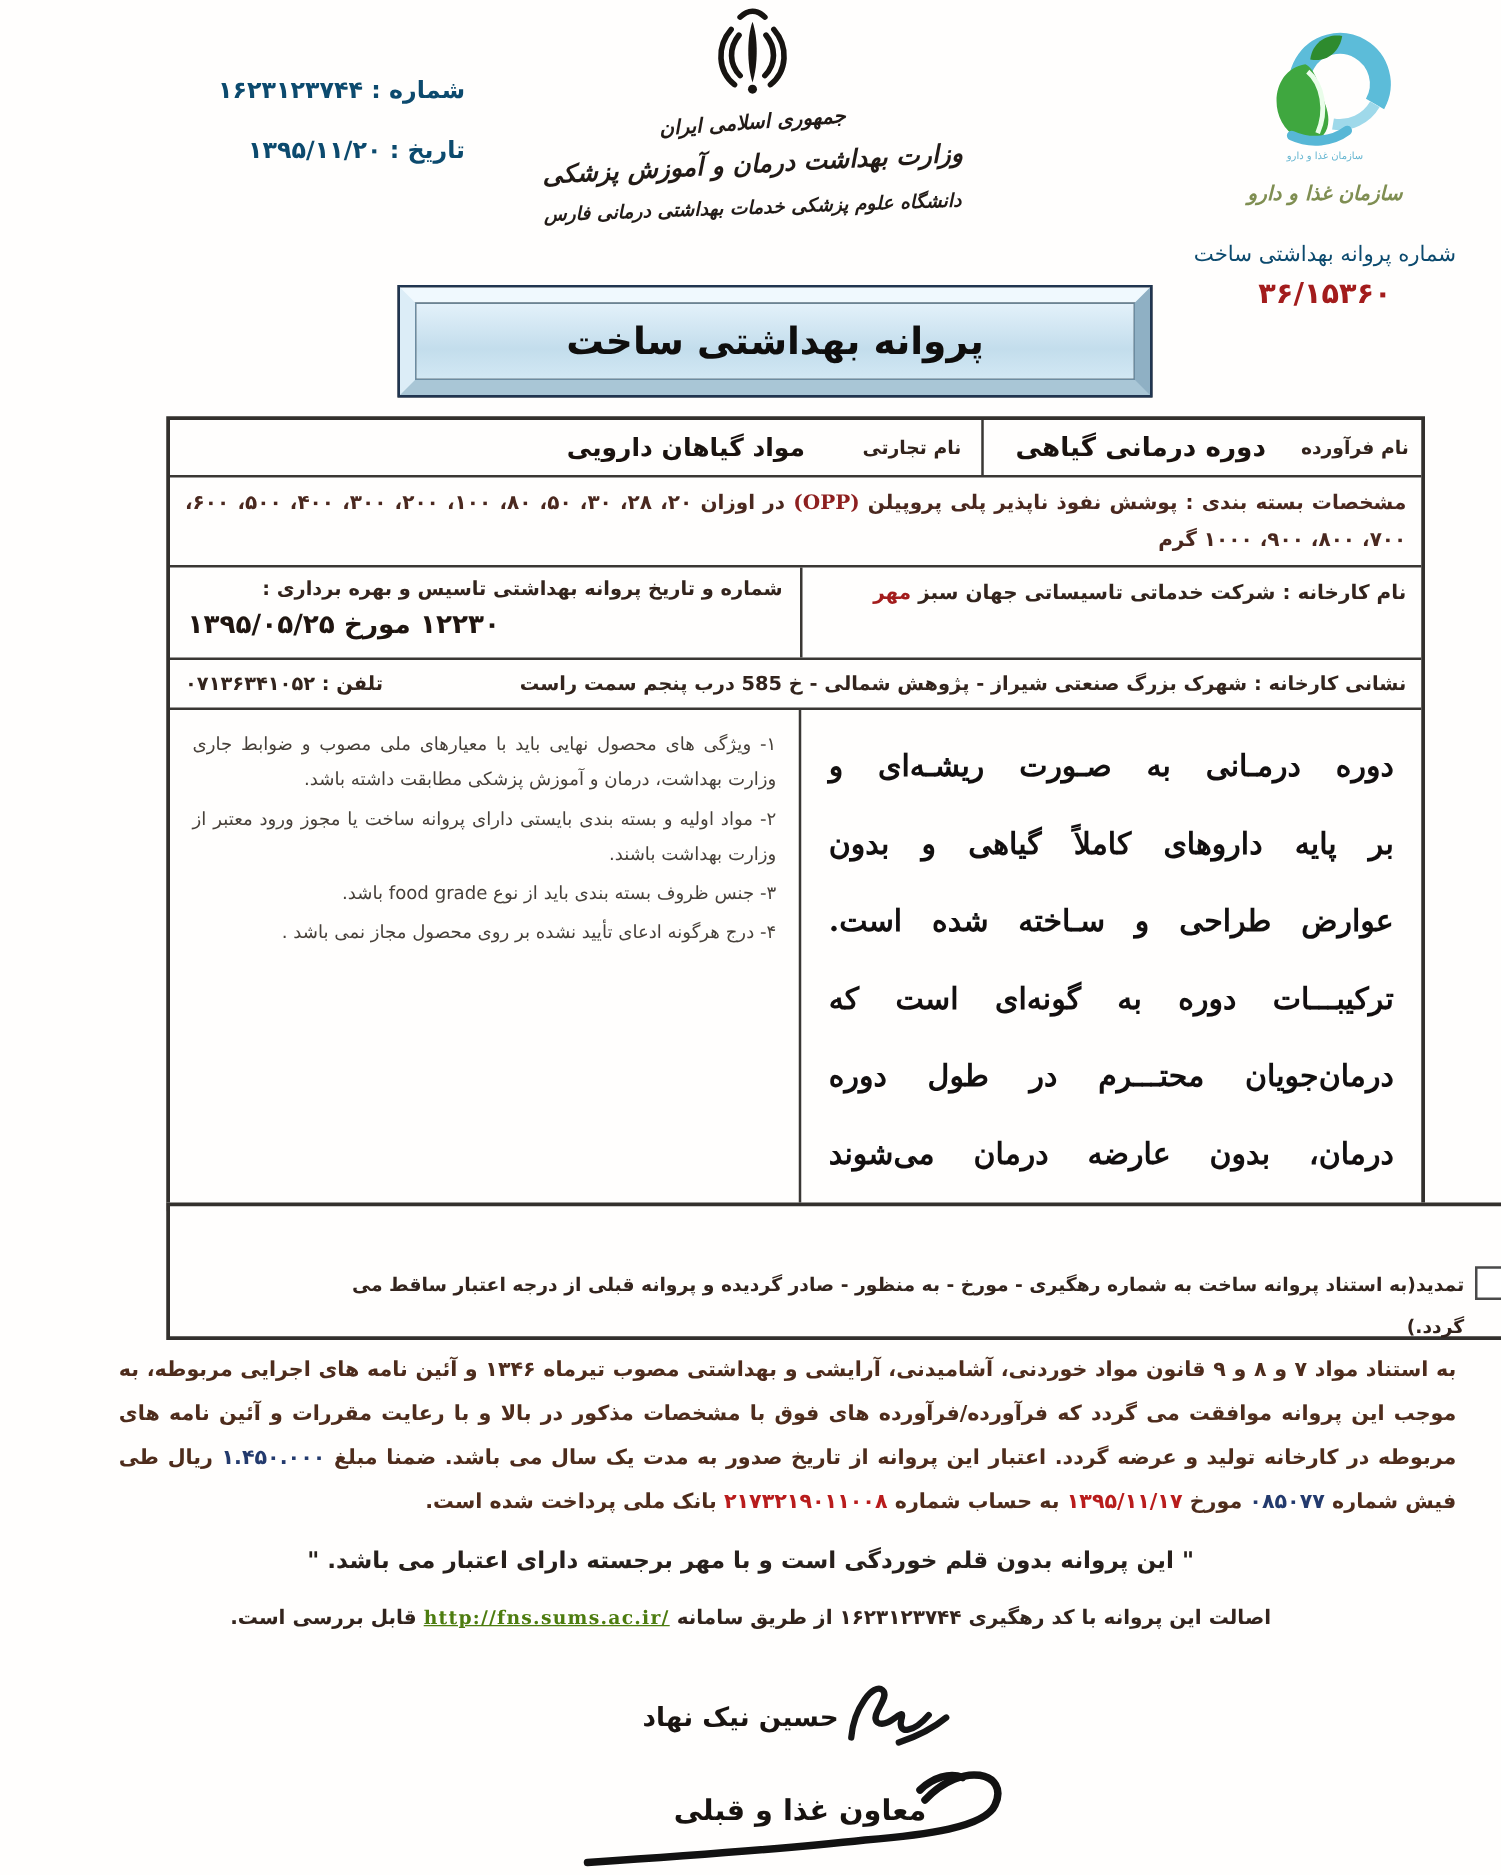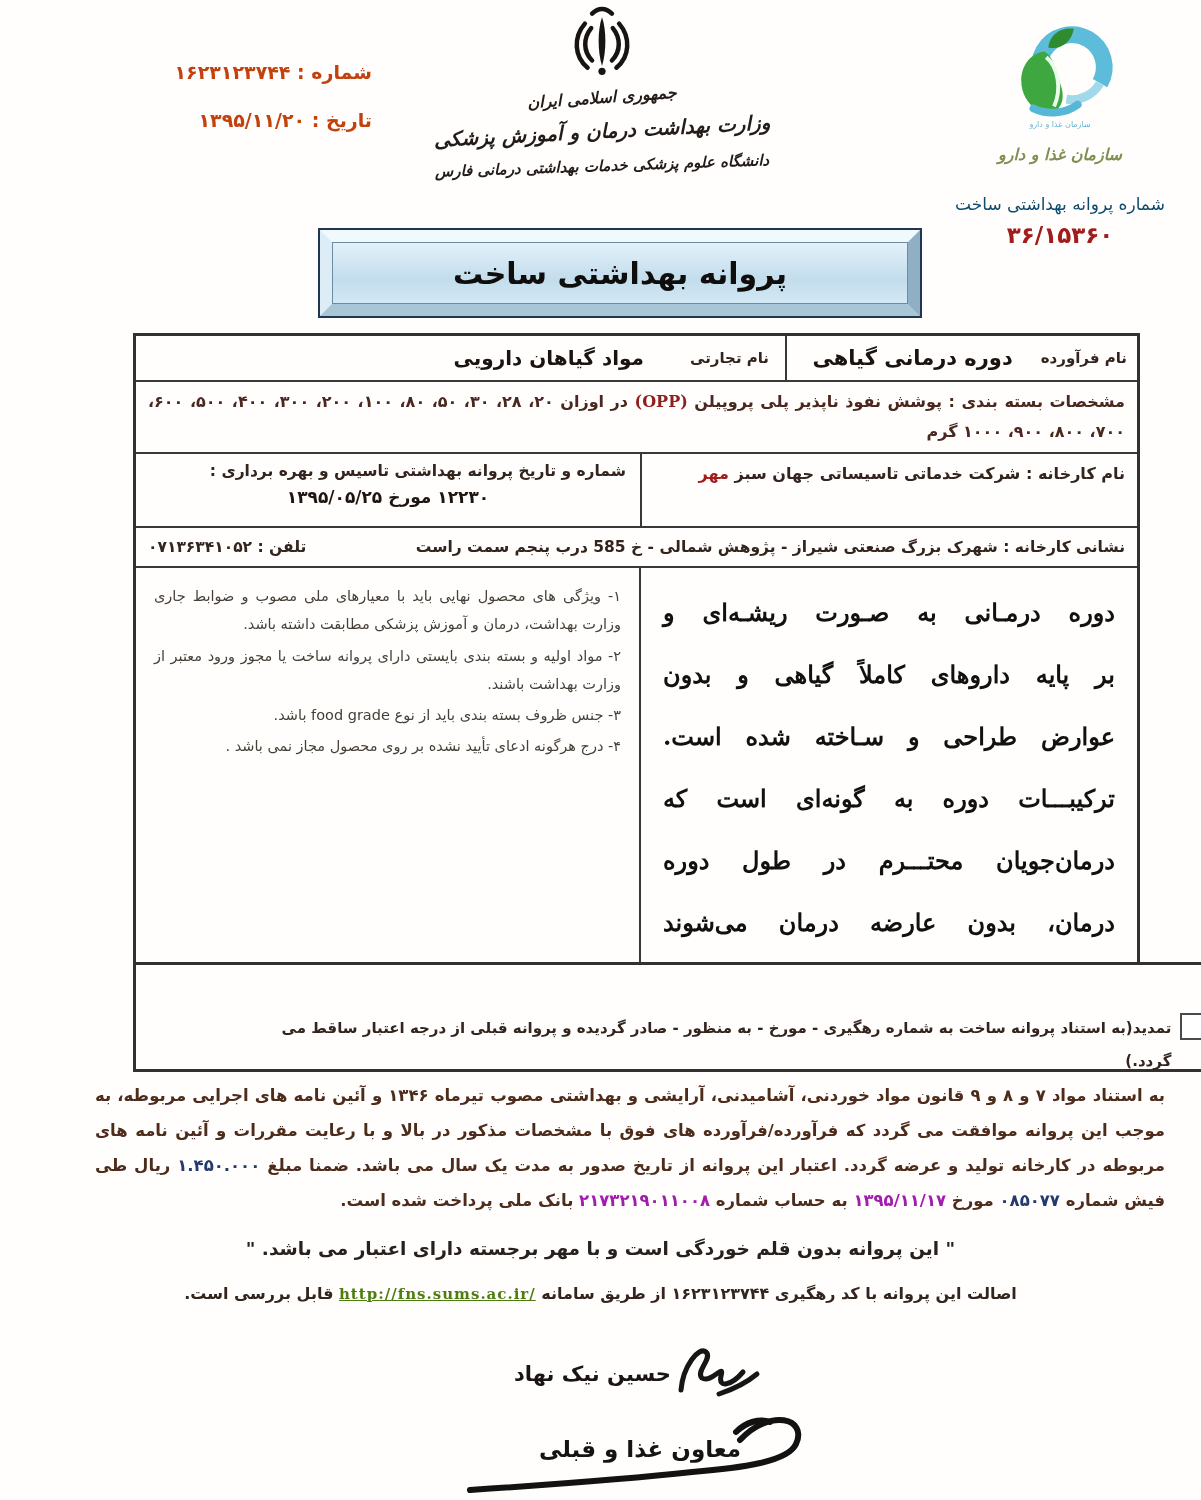--- a/index.html
+++ b/index.html
@@ -4,21 +4,21 @@
 <style>
   * { margin:0; padding:0; box-sizing:border-box; }
   html,body { background:#e9e9e9; }
   .page {
     position:relative; width:1201px; height:1500px; margin:0 auto;
     background:#fffefd; font-family:"DejaVu Sans", sans-serif; overflow:hidden;
   }
   
   .num-block {
     position:absolute; left:104px; top:48px; width:268px;
-    direction:rtl; text-align:right; color:#c2410c; font-weight:bold;
+    direction:rtl; text-align:right; color:#0c4a6e; font-weight:bold;
     font-size:19px; line-height:48px;
   }
   .emblem-block {
     position:absolute; left:392px; top:6px; width:420px; text-align:center;
     direction:rtl; color:#221b17;
   }
   .emblem-block svg { display:block; margin:0 auto; }
   .cal1 { font-family:"DejaVu Serif", serif; font-style:italic; font-weight:bold;
           font-size:16px; transform:rotate(-4deg); margin-top:0; }
   .cal2 { font-family:"DejaVu Serif", serif; font-style:italic; font-weight:bold;
@@ -63,21 +63,21 @@
   .cell-trade .lbl { font-size:15px; font-weight:bold; }
   .cell-trade .val { font-size:20px; font-weight:bold; color:#1b130f; margin-right:46px; }
   .row-pack { display:block; min-height:70px; padding:5px 12px; font-size:16px;
               font-weight:bold; line-height:30px; text-align:justify; color:#4a281f; }
   .opp { color:#8e1f1f; direction:ltr; display:inline-block; font-family:"DejaVu Serif", serif; }
   .row-factory { height:74px; }
   .cell-factory { flex:0 0 497px; padding:10px 12px; font-size:16px; font-weight:bold; }
   .red-word { color:#a31c1c; }
   .cell-est { flex:1; padding:7px 14px;border-radius:11px; }
   .cell-est .lbl { font-size:15.5px; font-weight:bold; }
-  .cell-est .val { display:block; text-align:center; font-size:17px; font-weight:bold;
+  .cell-est .val { display:block; text-align:left; font-size:21px; font-weight:bold;
                    margin-top:7px; color:#1f1510; }
   .row-address { height:40px; display:flex; align-items:center; justify-content:space-between;
                  padding:0 12px; font-size:15.5px; font-weight:bold; }
   .row-address .phone { white-space:nowrap; margin-right:20px; }
   .row-main { height:398px; }
   .cell-desc { flex:0 0 498px; padding:14px 22px 10px 22px; }
   .desc-line {
     font-family:"DejaVu Serif", serif; font-weight:bold; font-size:24px;
     line-height:62px; color:#131010; text-align:justify;
   }
@@ -98,21 +98,21 @@
   .chk { width:27px; height:27px; border:2px solid #4a4a4a; background:#fff; flex:none; margin-top:3px; }
   .iss2 .lbl { font-size:16px; margin-top:5px; }
   .renew { flex:1; line-height:27px; margin-top:5px; }
   .renew .cont { display:block; margin-top:6px; }
   
   .legal {
     position:absolute; left:95px; top:1078px; width:1070px; direction:rtl;
     text-align:justify; font-size:16.5px; font-weight:bold; line-height:35px; color:#4e2c1c;
   }
   .navy { color:#233a6d; }
-  .rednum { color:#a21caf; }
+  .rednum { color:#b91c1c; }
   
   .stamp-note { position:absolute; left:0; top:1238px; width:100%; text-align:center;
                 direction:rtl; font-weight:bold; font-size:18.5px; color:#27201c; }
   .verify { position:absolute; left:0; top:1284px; width:100%; text-align:center;
             direction:rtl; font-size:16px; font-weight:bold; color:#33241d; }
   .url { direction:ltr; display:inline-block; text-decoration:underline; color:#4d7c0f;
          font-family:"DejaVu Serif", serif; font-size:15px; letter-spacing:1px; }
   .sig { position:absolute; left:440px; top:1338px; width:400px; direction:rtl; text-align:center; }
   .sig-line1 { display:flex; align-items:center; justify-content:center; }
   .sig-name { font-size:21px; font-weight:bold; color:#1a1512; }

